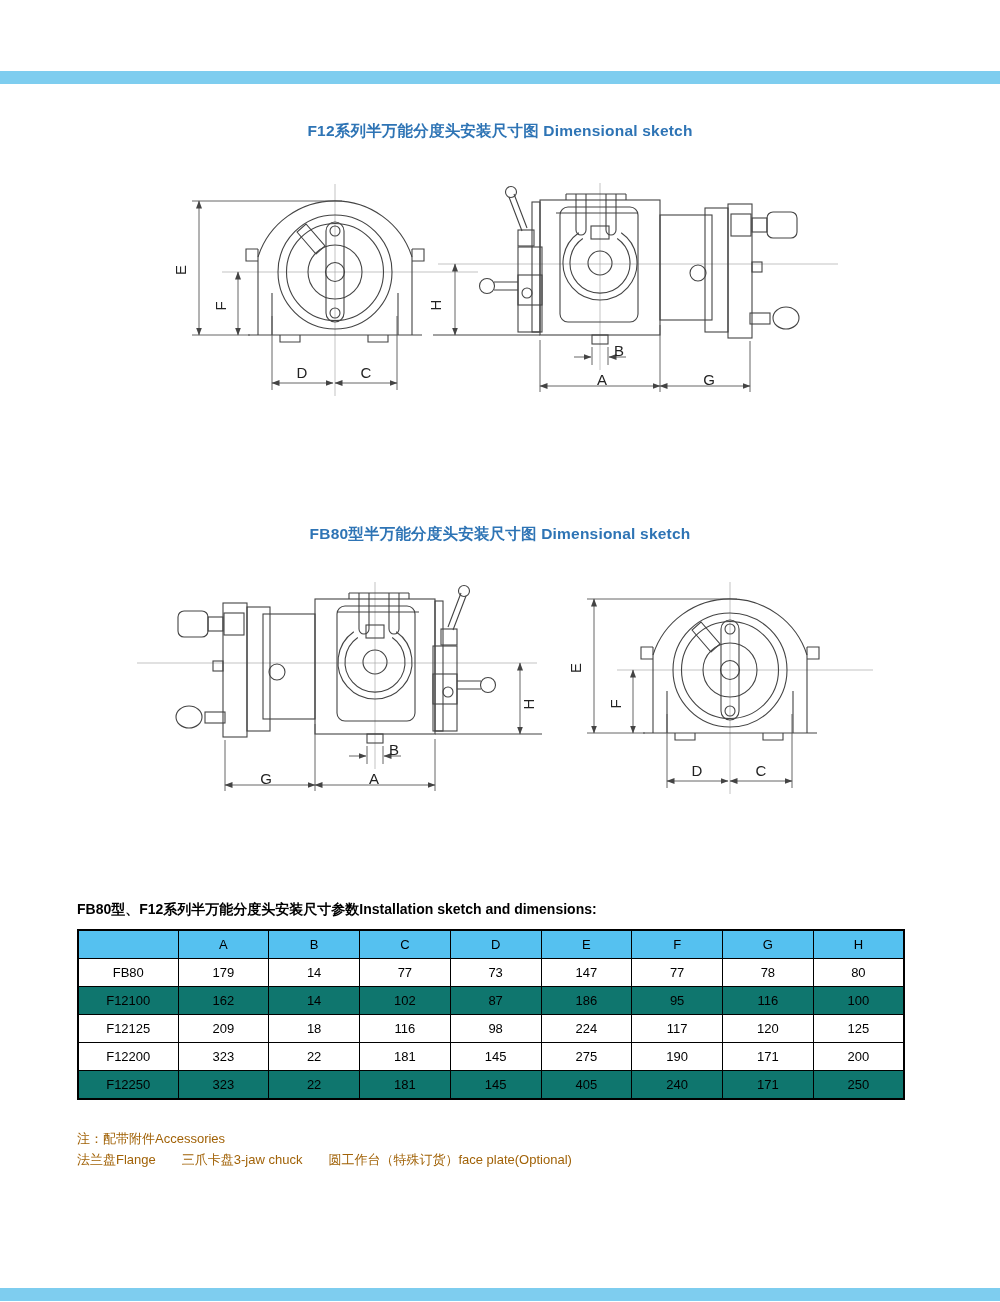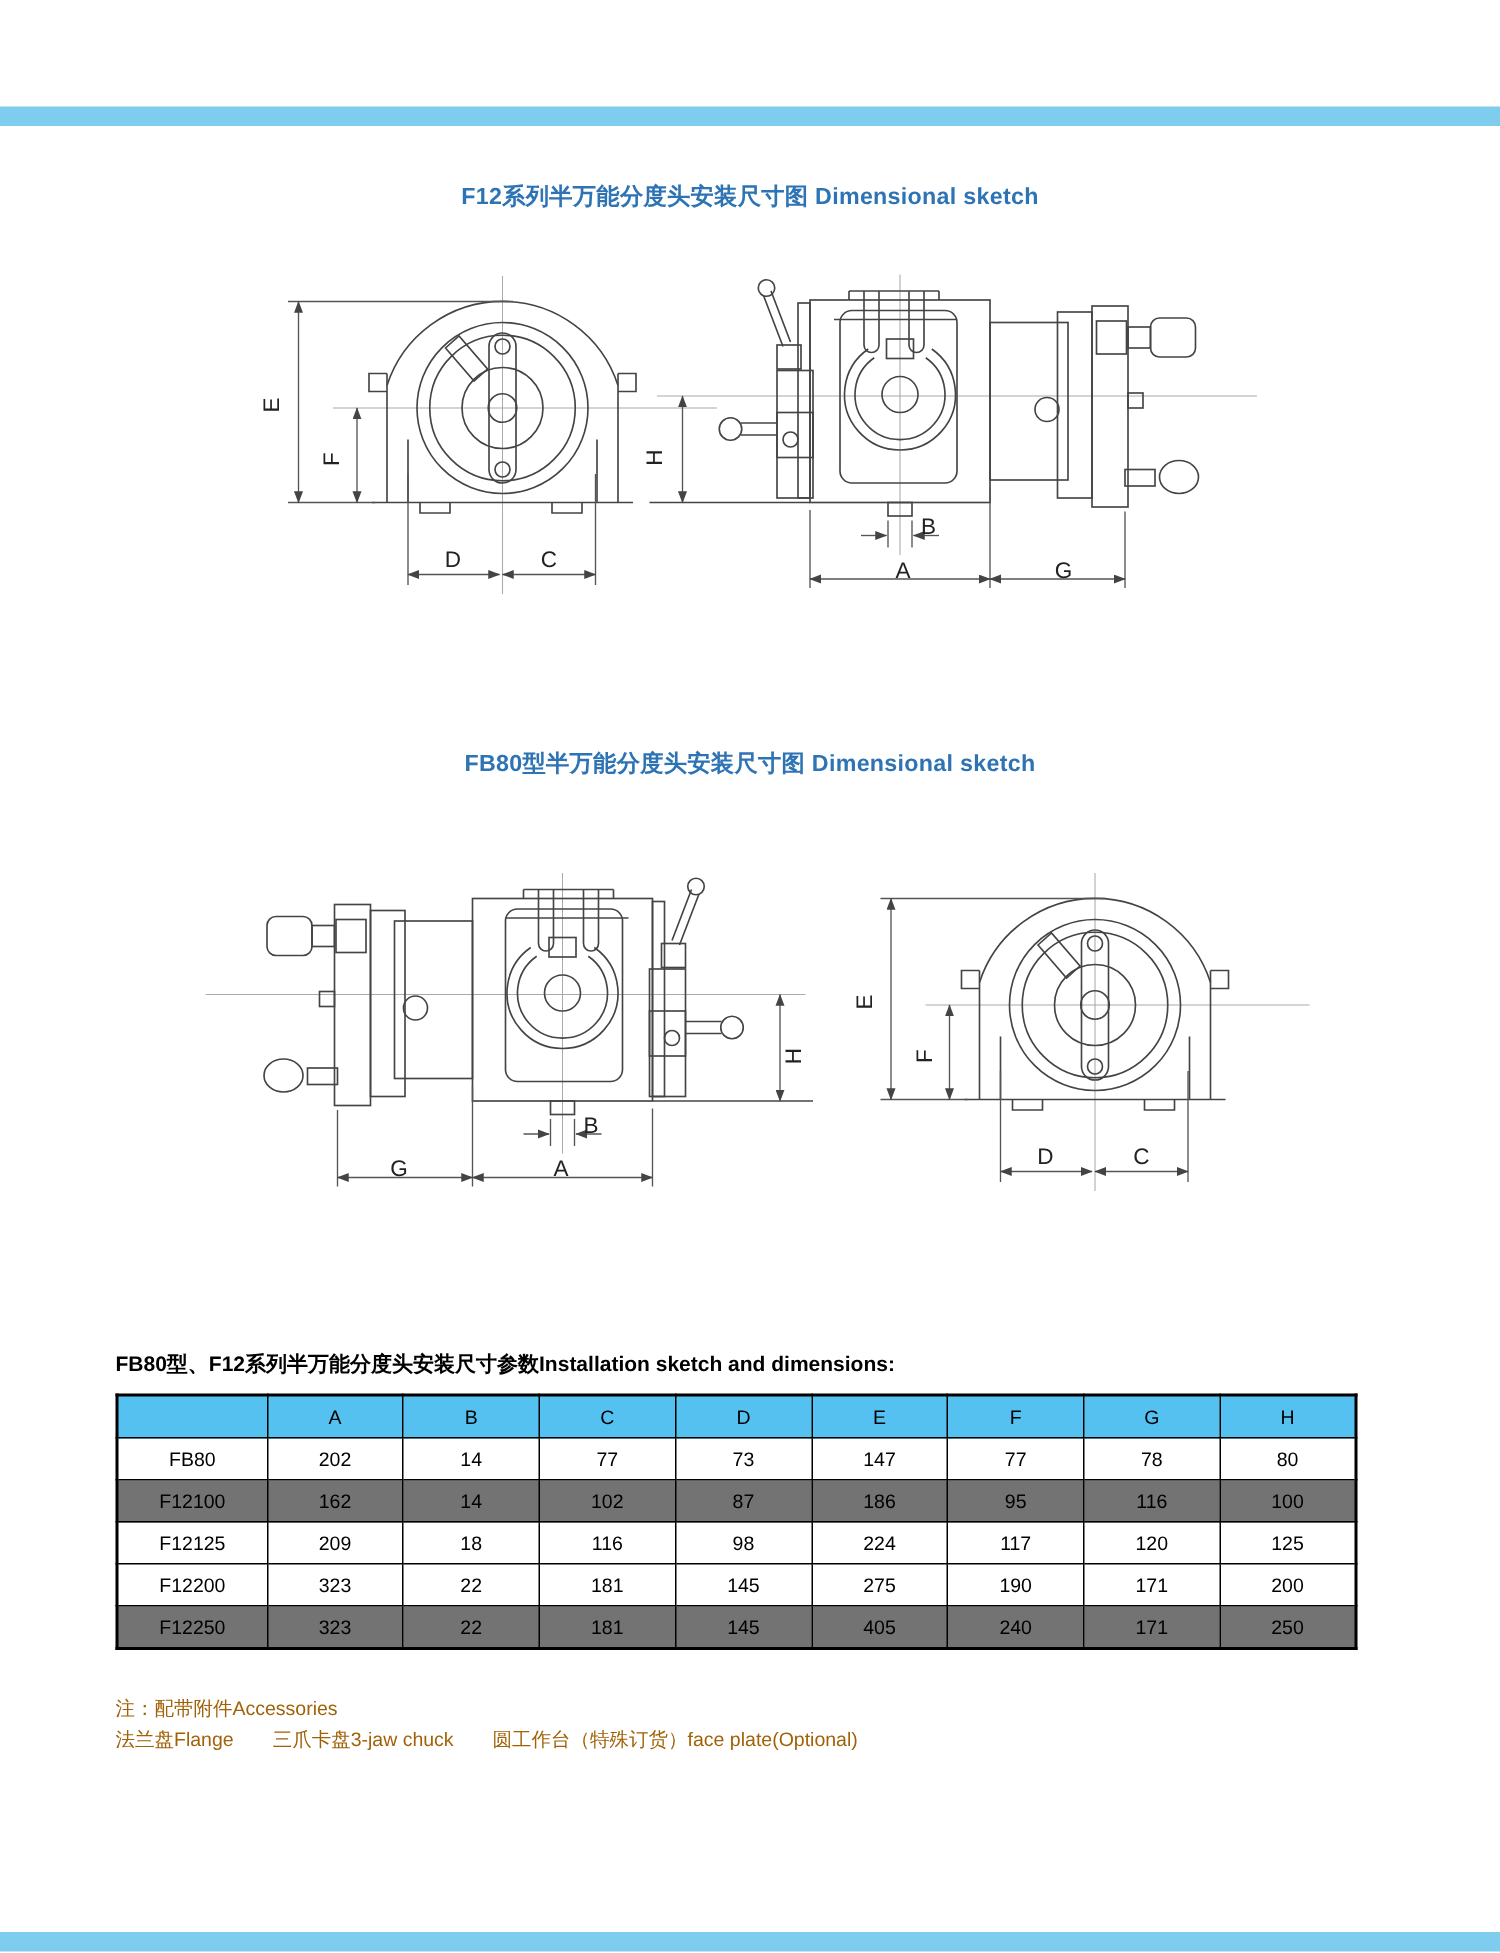--- a/index.html
+++ b/index.html
@@ -4,30 +4,30 @@
 <style>
   html,body{margin:0;padding:0;background:#fff;}
   .page{position:relative;width:1000px;height:1302px;background:#fff;overflow:hidden;
         font-family:"Liberation Sans",sans-serif;color:#111;}
   .accent-bar{position:absolute;left:0;width:1000px;height:13px;background:#7ECDEF;}
   .bar-top{top:71px;}
   .bar-bottom{top:1288px;}
   .sec-title{position:absolute;left:0;width:1000px;text-align:center;
              font-size:15.5px;font-weight:600;color:#2E74B5;letter-spacing:.2px;}
   .title-1{top:121px;}
-  .title-2{top:499px;}
+  .title-2{top:524px;}
   .draw-wrap{position:absolute;left:0;width:1000px;}
   svg text{font-family:"Liberation Sans",sans-serif;font-size:15px;fill:#222;}
   .tbl-caption{position:absolute;left:77px;top:901px;font-size:14px;font-weight:600;color:#000;}
   table.dims{position:absolute;left:77px;top:929px;border-collapse:collapse;
              table-layout:fixed;width:828px;border:2px solid #000;}
   table.dims th,table.dims td{border:1px solid #000;height:27px;padding:0;
              text-align:center;vertical-align:middle;font-size:13px;font-weight:400;color:#000;}
   table.dims thead th{background:#55C1F0;}
-  table.dims tr.alt td{background:#737373;}
+  table.dims tr.alt td{background:#0f766e;}
   .notes{position:absolute;left:77px;top:1128px;font-size:13px;color:#a16207;line-height:21px;}
   .notes .row{display:flex;}
   .notes .g50 > span{margin-right:50px;}
   .notes .g26 > span{margin-right:26px;}
 </style>
 </head>
 <body>
 
 <div class="page">
 
@@ -180,21 +180,21 @@
         <th>D</th>
         <th>E</th>
         <th>F</th>
         <th>G</th>
         <th>H</th>
       </tr>
     </thead>
     <tbody>
       <tr>
         <td>FB80</td>
-        <td>202</td>
+        <td>179</td>
         <td>14</td>
         <td>77</td>
         <td>73</td>
         <td>147</td>
         <td>77</td>
         <td>78</td>
         <td>80</td>
       </tr>
       <tr class="alt">
         <td>F12100</td>

